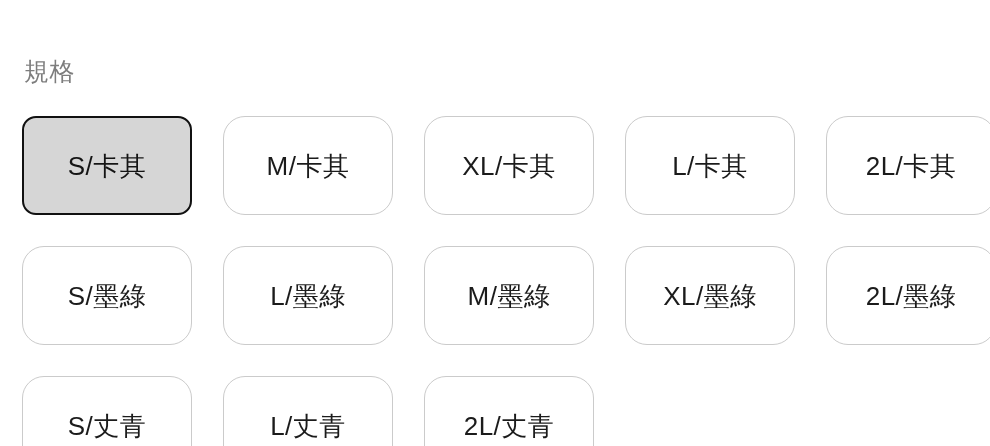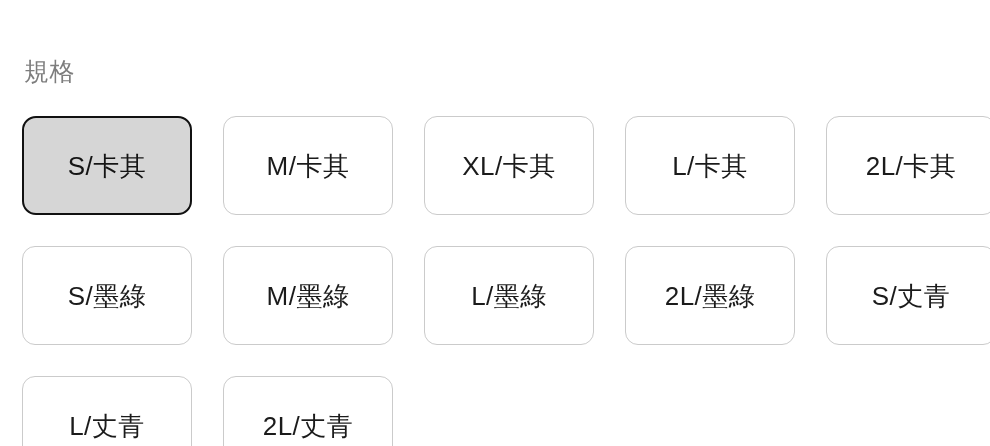--- a/index.html
+++ b/index.html
@@ -46,21 +46,21 @@
     row-gap: 21px;
     gap: 31px;
   }
   .variant-chip {
     box-sizing: border-box;
     display: flex;
     align-items: center;
     justify-content: center;
     background: #ffffff;
     border: 1.6px solid #cbcbcb;
-    border-radius: 13px;
+    border-radius: 22px;
     color: #1b1b1b;
     font-size: 26px;
     line-height: 1;
     letter-spacing: 0.5px;
     white-space: nowrap;
     cursor: pointer;
     padding: 0 4px;
     -webkit-font-smoothing: antialiased;
   }
   .variant-chip.is-selected {
@@ -97,24 +97,27 @@
       <div class="variant-chip" role="radio" aria-checked="false">
         <span class="chip-label">L/卡其</span>
       </div>
       <div class="variant-chip" role="radio" aria-checked="false">
         <span class="chip-label">2L/卡其</span>
       </div>
       <div class="variant-chip" role="radio" aria-checked="false">
         <span class="chip-label">S/墨綠</span>
       </div>
       <div class="variant-chip" role="radio" aria-checked="false">
+        <span class="chip-label">L/墨綠</span>
+      </div>
+      <div class="variant-chip" role="radio" aria-checked="false">
         <span class="chip-label">M/墨綠</span>
       </div>
       <div class="variant-chip" role="radio" aria-checked="false">
-        <span class="chip-label">L/墨綠</span>
+        <span class="chip-label">XL/墨綠</span>
       </div>
       <div class="variant-chip" role="radio" aria-checked="false">
         <span class="chip-label">2L/墨綠</span>
       </div>
       <div class="variant-chip" role="radio" aria-checked="false">
         <span class="chip-label">S/丈青</span>
       </div>
       <div class="variant-chip" role="radio" aria-checked="false">
         <span class="chip-label">L/丈青</span>
       </div>

